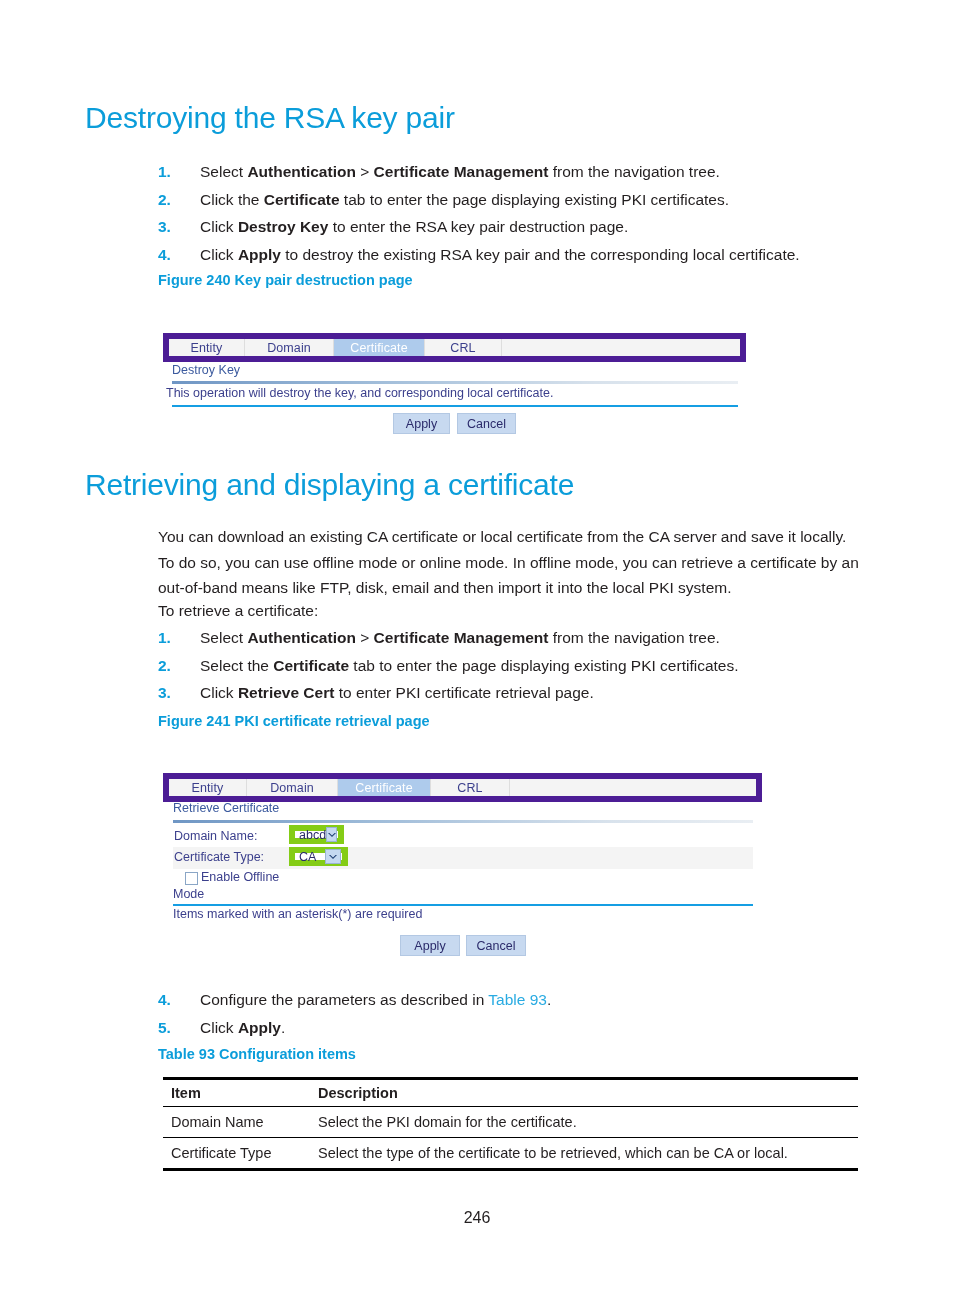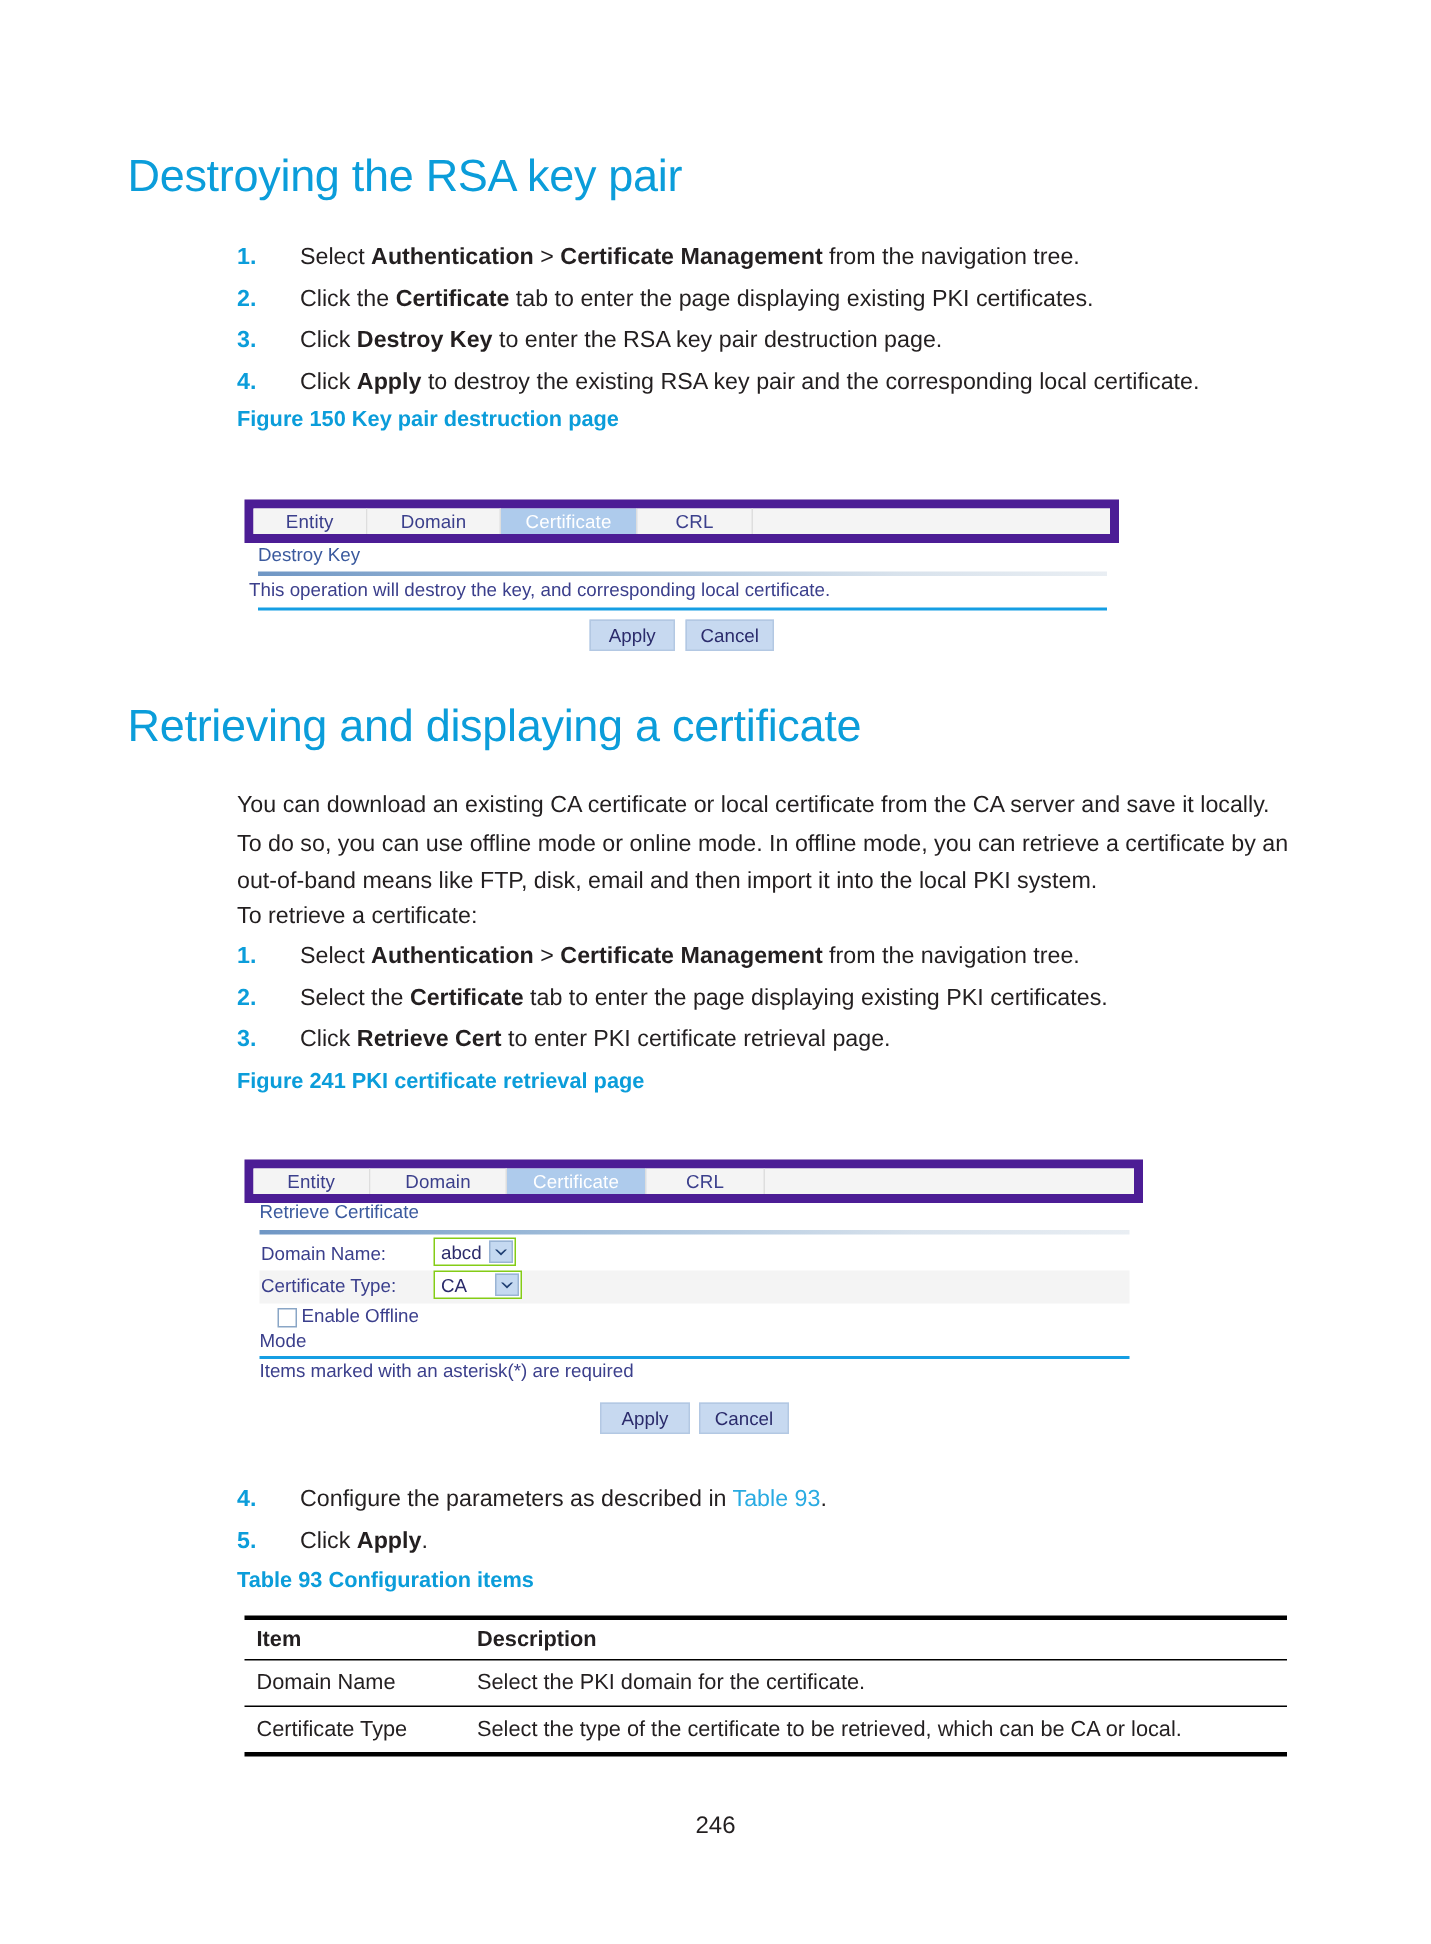--- a/index.html
+++ b/index.html
@@ -156,21 +156,21 @@
     position: absolute;
     font-size: 12.5px;
     color: #3b3f8c;
     white-space: nowrap;
   }
 
   
   .sel {
     position: absolute;
     box-sizing: border-box;
-    border: 1px solid #84cc16;
+    border: 6px solid #84cc16;
     background: #ffffff;
     height: 19px;
     display: flex;
     align-items: center;
     padding-left: 4px;
   }
   .sel .val {
     font-size: 12.5px;
     color: #2b2b6b;
     flex: 1;
@@ -276,21 +276,21 @@
     <div class="step">
       <span class="num">3.</span>
       <span><span>Click </span><span class="b">Destroy Key</span><span> to enter the RSA key pair destruction page.</span></span>
     </div>
     <div class="step">
       <span class="num">4.</span>
       <span><span>Click </span><span class="b">Apply</span><span> to destroy the existing RSA key pair and the corresponding local certificate.</span></span>
     </div>
   </div>
 
-  <div class="figcap" style="top:272px;">Figure 150 Key pair destruction page</div>
+  <div class="figcap" style="top:272px;">Figure 240 Key pair destruction page</div>
 
   <div class="fig" style="left:163px; top:301px; width:583px; height:135px;">
 
     <div class="tabbar" style="width:583px;">
       <div class="tab" style="width:76px;">
         <span>Entity</span>
       </div>
       <div class="tab" style="width:89px;">
         <span>Domain</span>
       </div>

